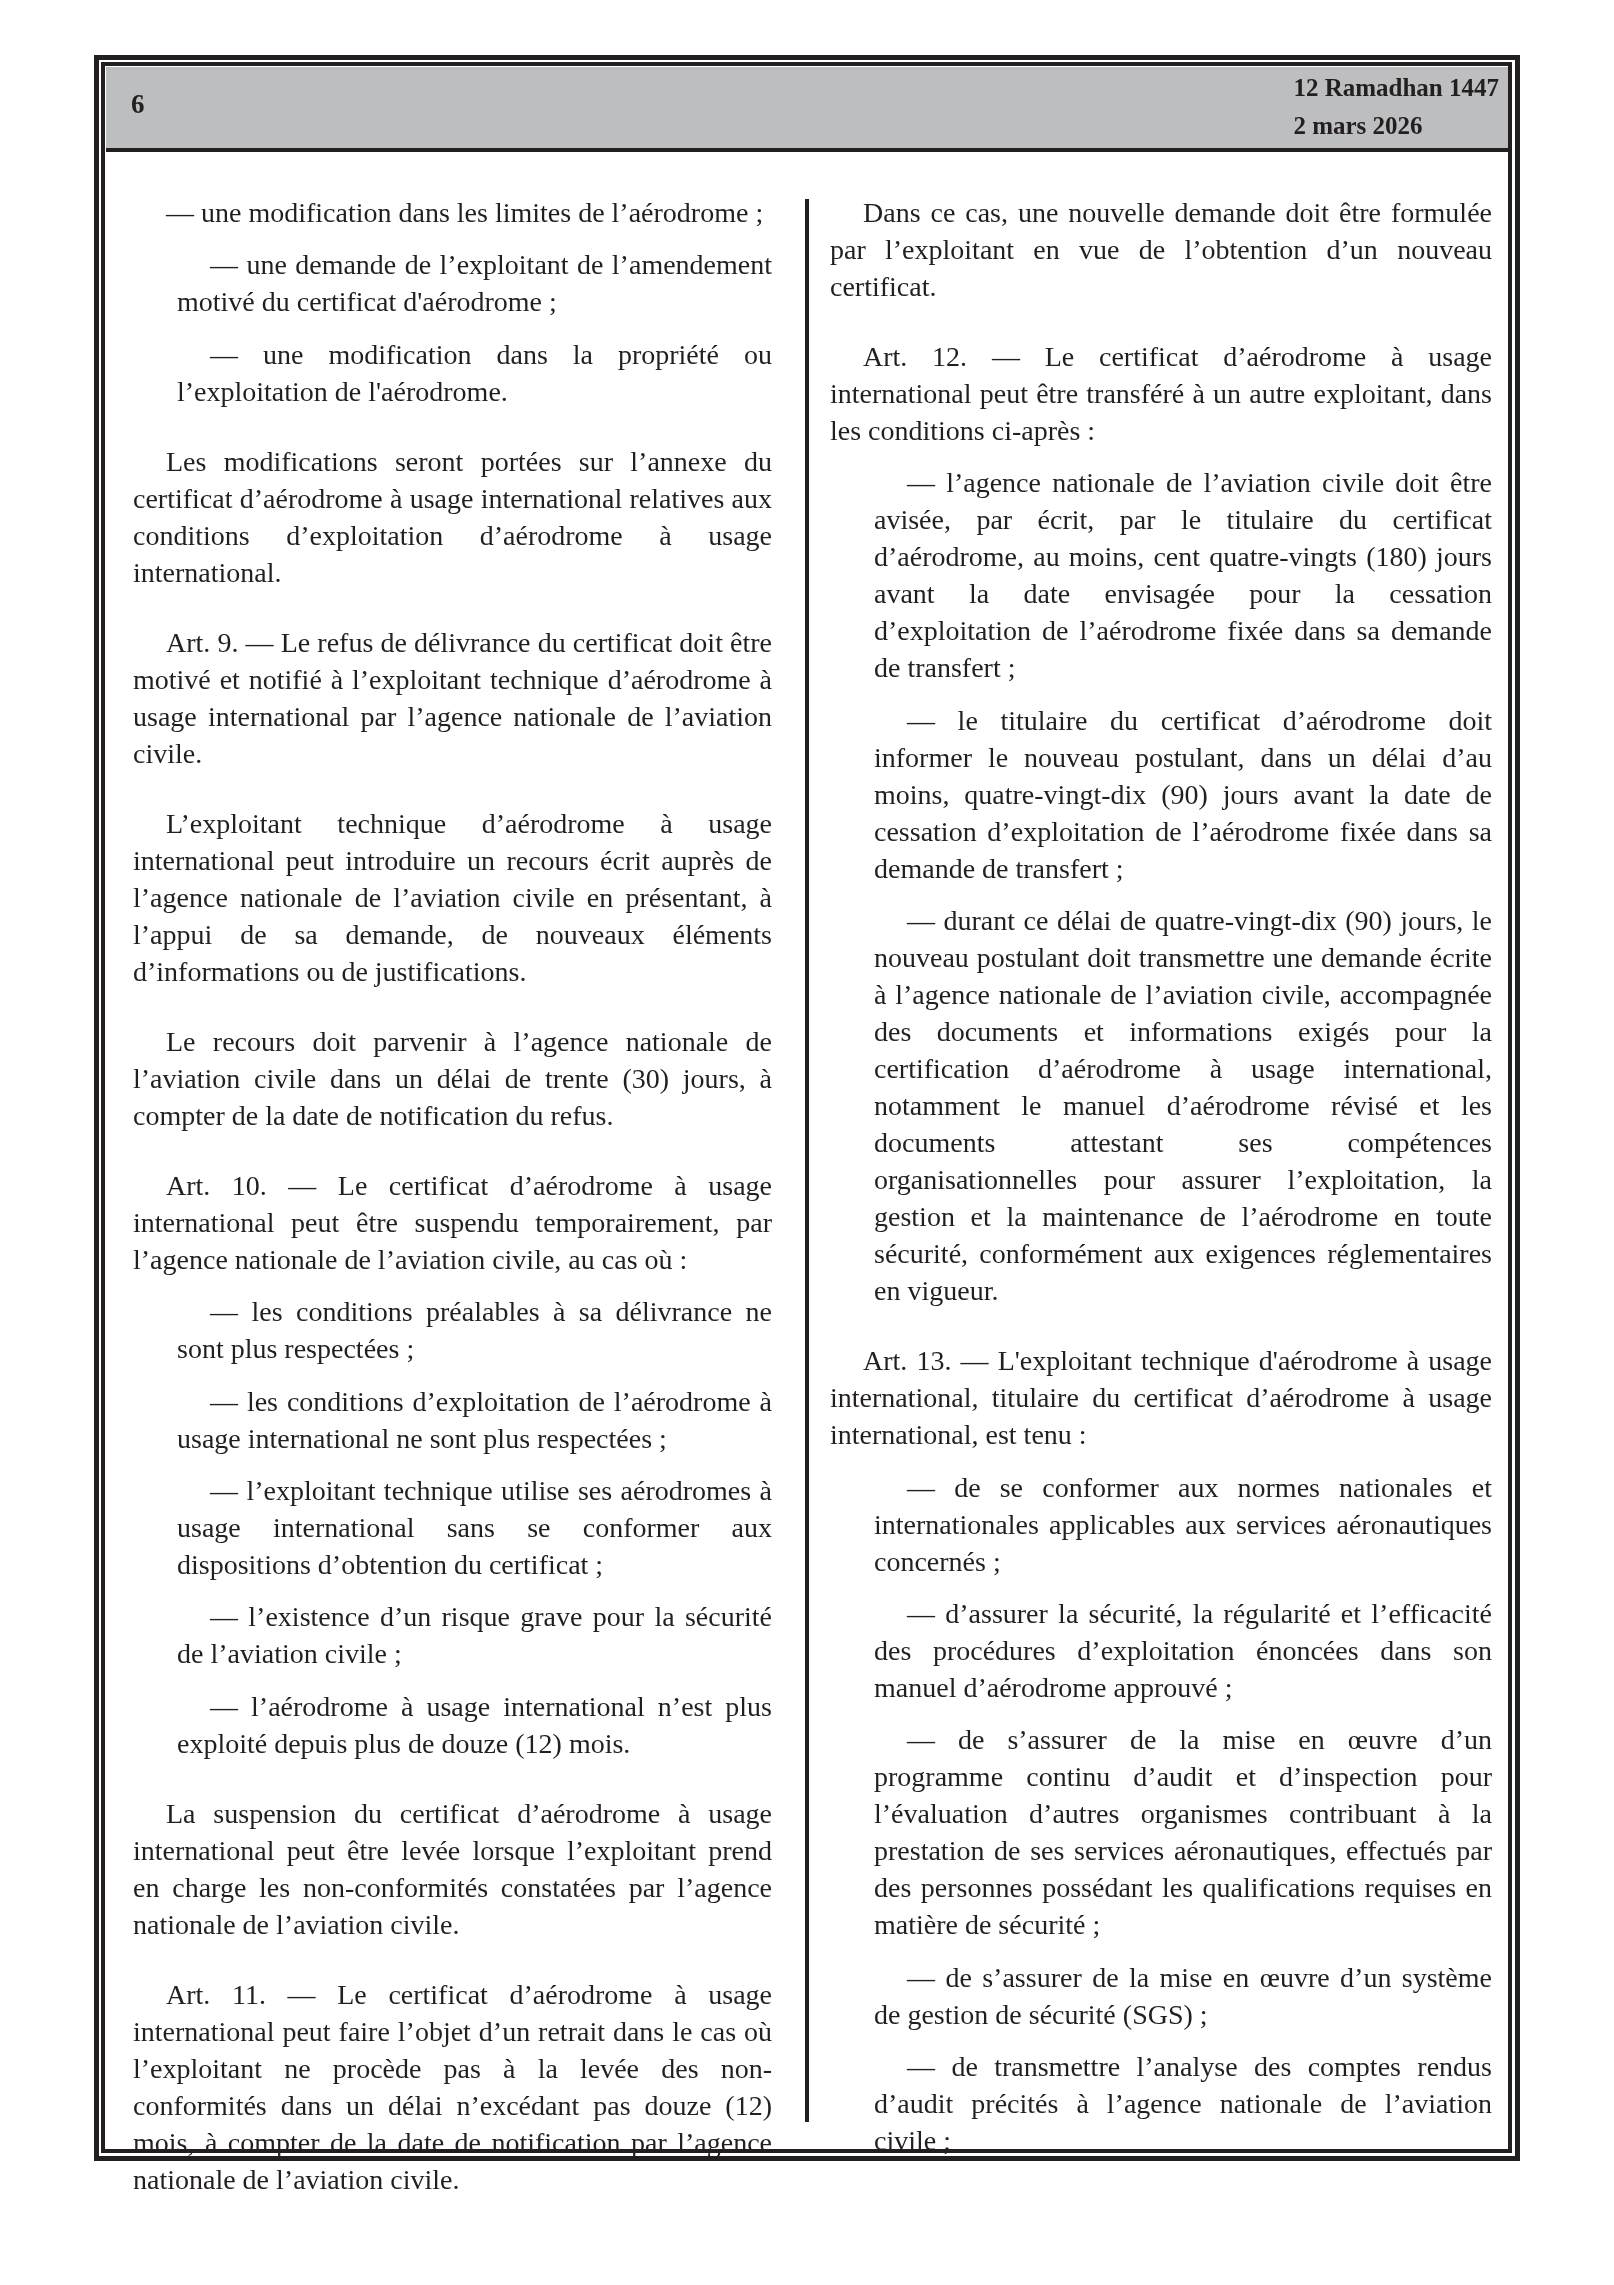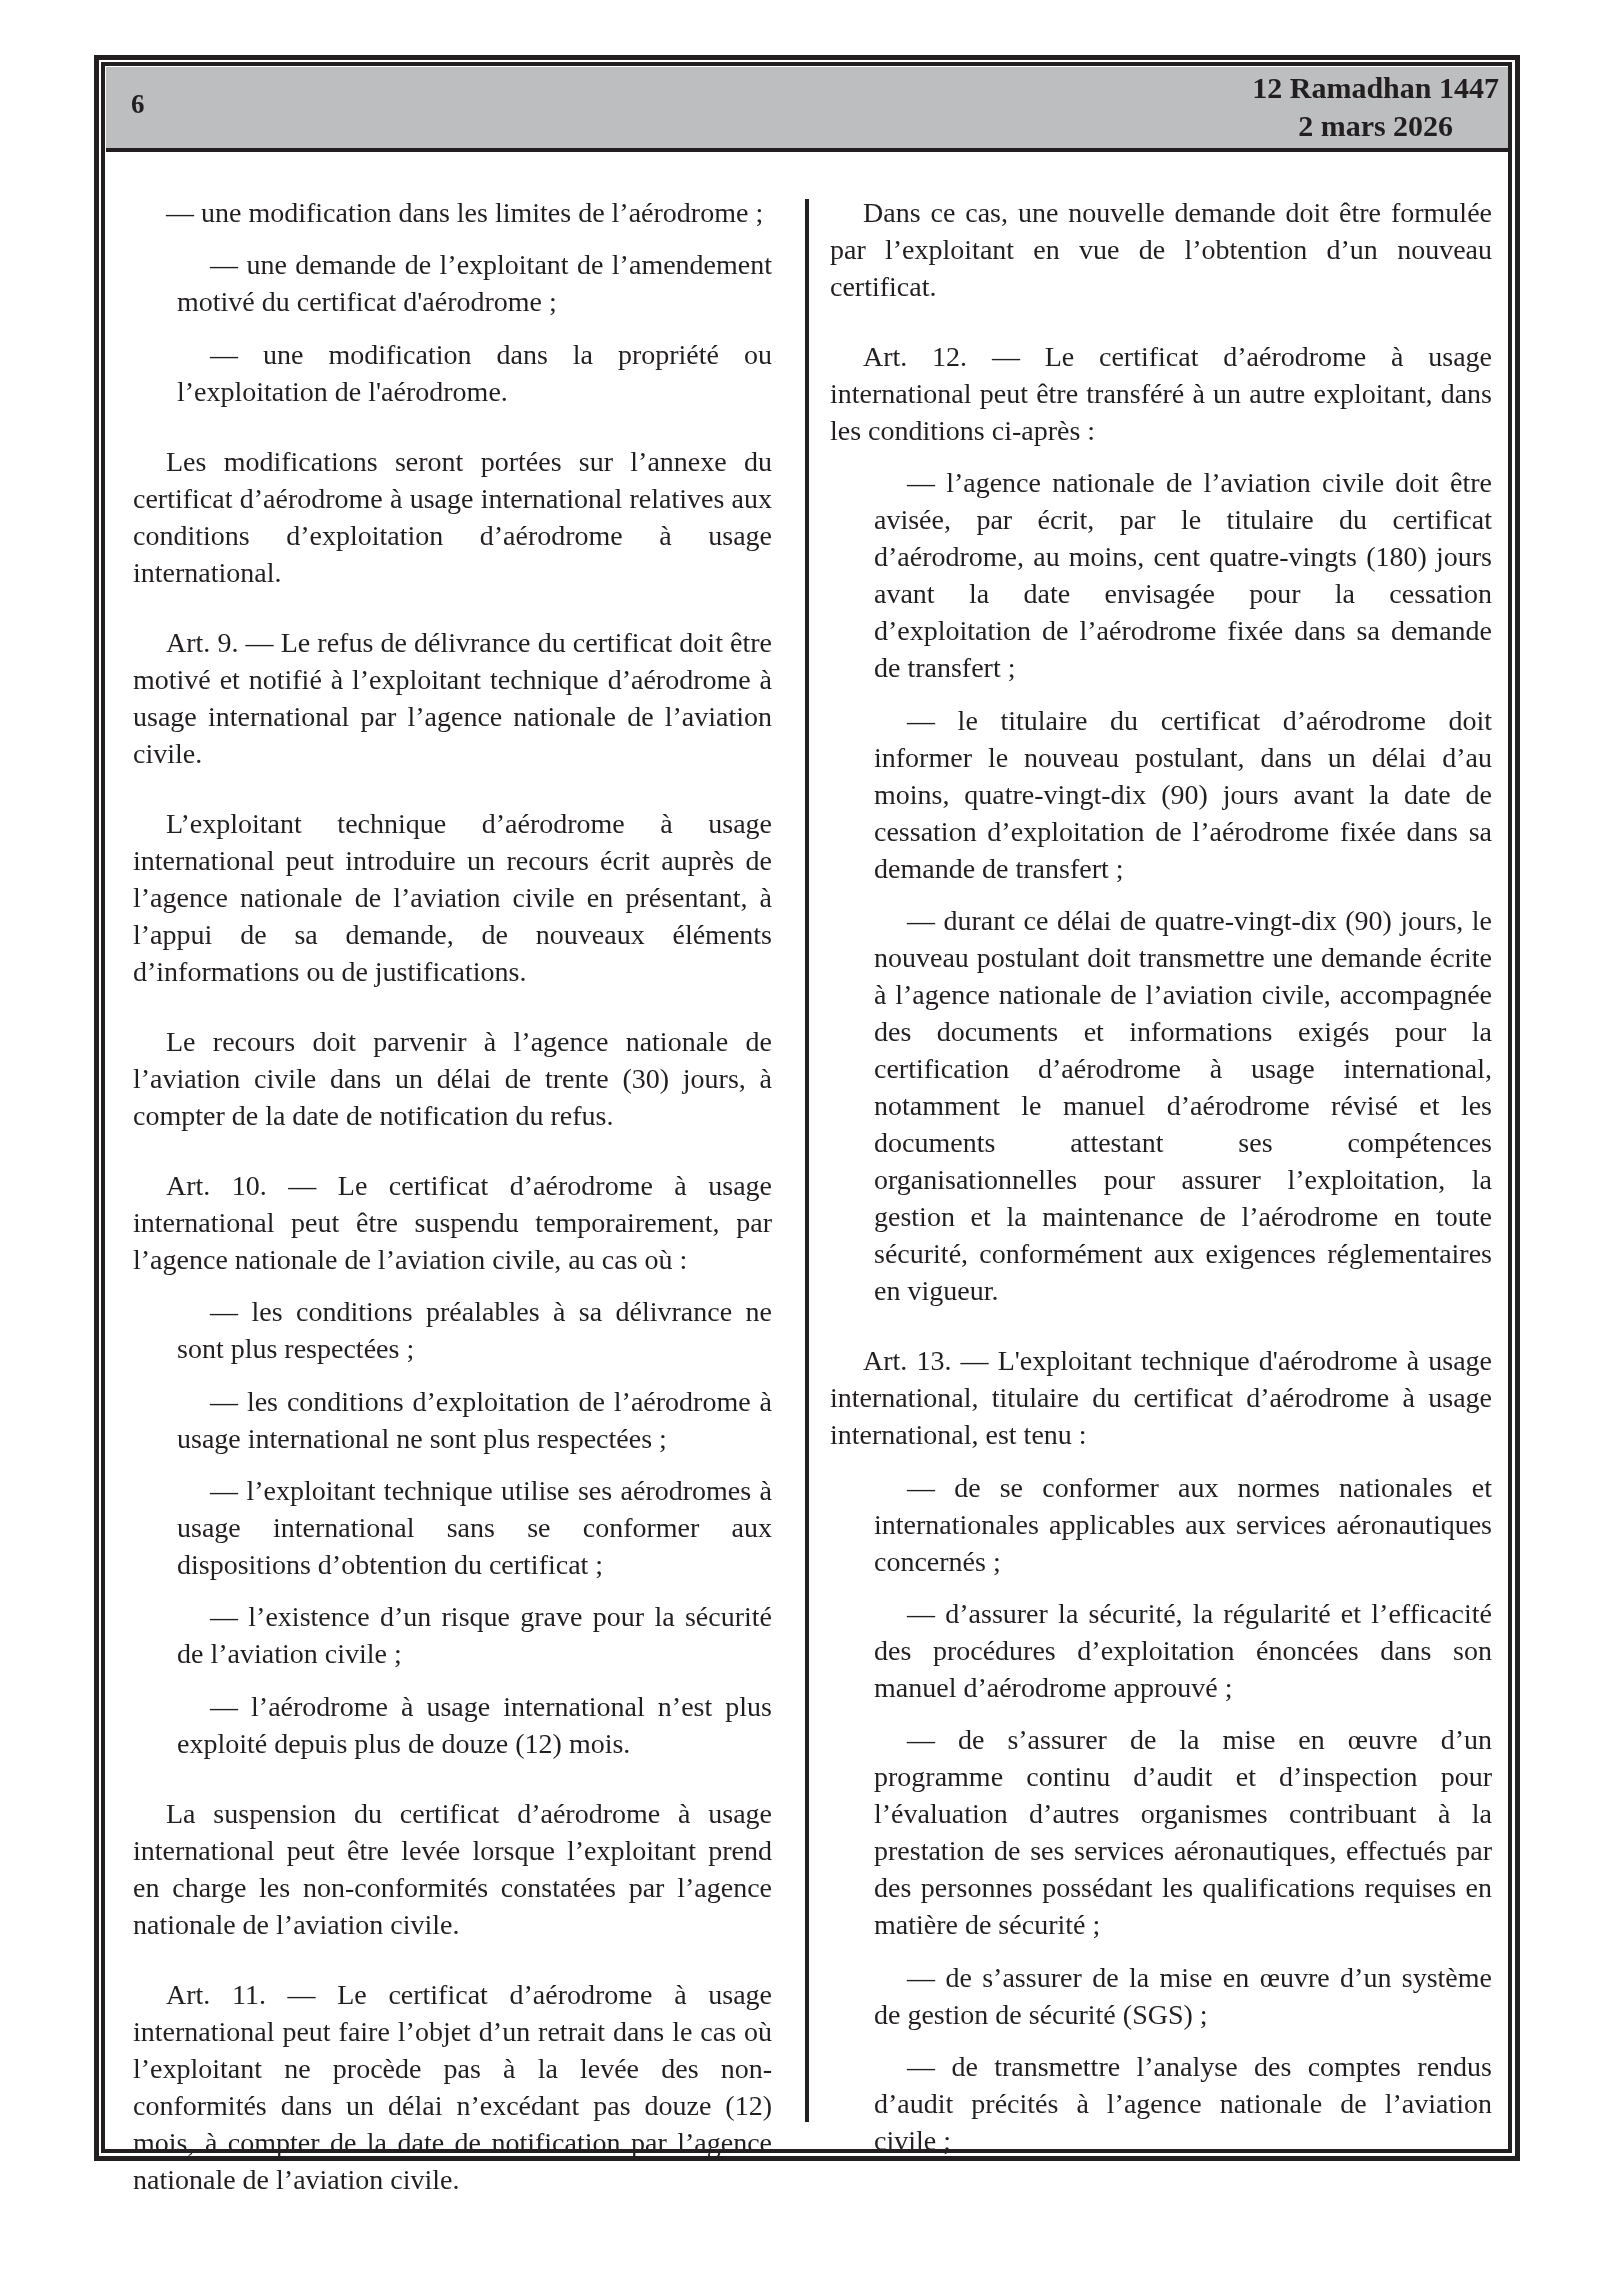--- a/index.html
+++ b/index.html
@@ -12,21 +12,21 @@
       position: absolute; left: 101px; top: 62px; width: 1411px; height: 2091px;
       border: 4.5px solid #231f20; box-sizing: border-box;
     }
     .header {
       position: absolute; left: 106px; top: 67px; width: 1402px; height: 81px;
       background: #bdbec0; border-bottom: 4.5px solid #231f20; box-sizing: content-box;
       font-family: "Liberation Serif", "DejaVu Serif", serif; font-weight: bold; color: #231f20;
     }
     .page-num { position: absolute; left: 25px; top: 22px; font-size: 27px; }
     .journal-title { position: absolute; left: 0; right: 0; top: 22px; text-align: center; font-size: 26px; letter-spacing: -0.3px; }
-    .date-block { position: absolute; right: 9px; top: 1.8px; text-align: center; font-size: 30px; line-height: 38px; }
+    .date-block { position: absolute; right: 9px; top: 1.8px; text-align: left; font-size: 25px; line-height: 38px; }
     .col {
       position: absolute; top: 194px;
       font-family: "Liberation Serif", "DejaVu Serif", serif; font-size: 28px; line-height: 37px;
       color: #231f20; text-align: justify;
     }
     .col-left { left: 133px; width: 639px; }
     .col-right { left: 830px; width: 662px; }
     .col p { margin: 0; text-indent: 33px; }
     .col p.gap-s { margin-top: 15.4px; margin-left: 44px; }
     .col p.gap-l { margin-top: 33px; }

